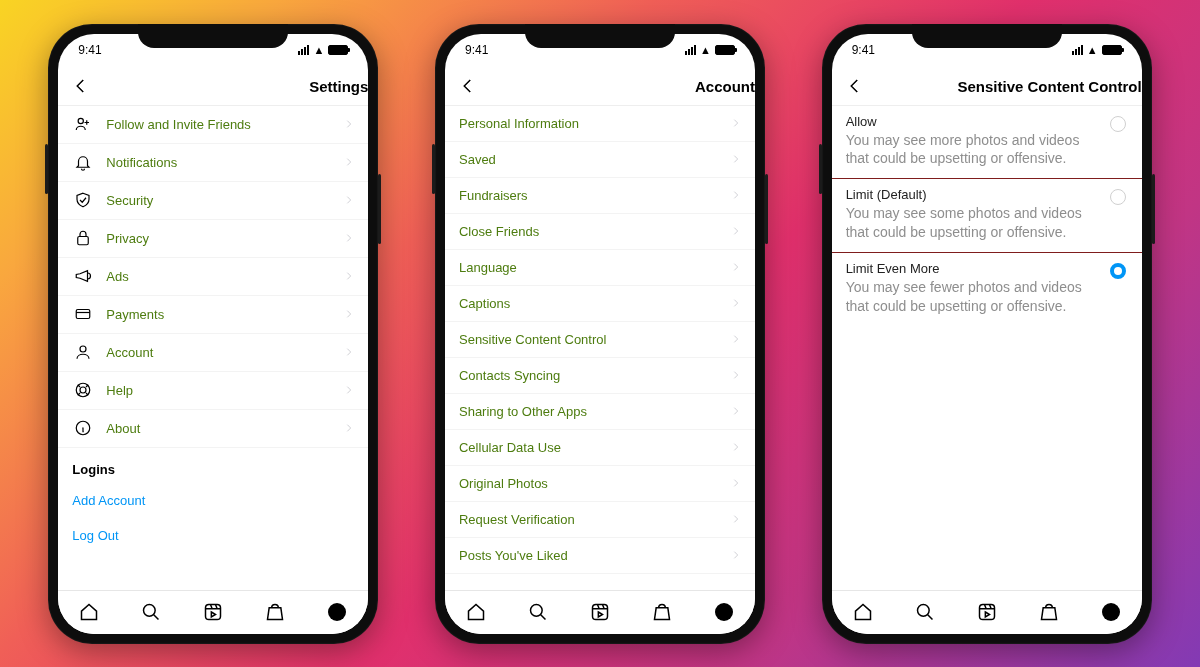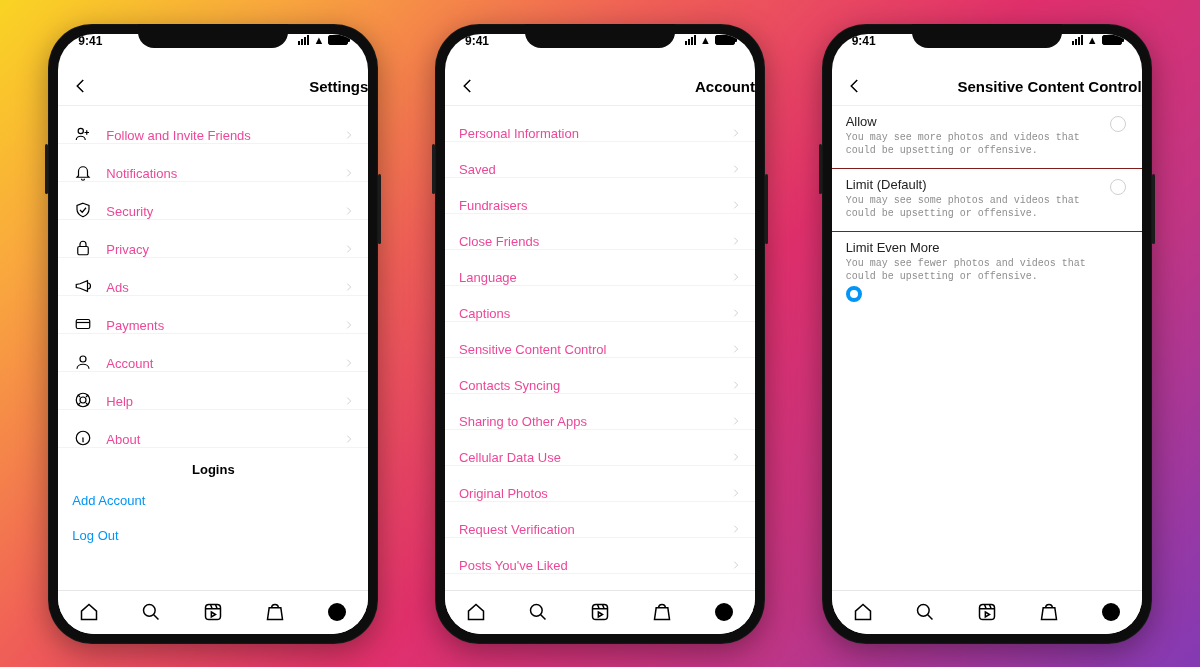--- a/index.html
+++ b/index.html
@@ -21,54 +21,54 @@
   .phone::after  { right:-3px; top:150px; width:3px; height:70px; }
   .screen {
     width:100%; height:100%; background:#fff; border-radius: 36px; overflow:hidden;
     display:flex; flex-direction:column; position:relative;
   }
   .notch {
     position:absolute; top:0; left:50%; transform:translateX(-50%);
     width:150px; height:24px; background:#0d0d0d; border-radius:0 0 16px 16px; z-index:5;
   }
   .status-bar {
-    height:34px; display:flex; align-items:flex-start; justify-content:space-between;
-    padding: 0 20px 2px; font-size:12px; font-weight:700;
+    height:34px; display:flex; align-items:center; justify-content:space-between;
+    padding: 0 20px 2px; font-size:12px; font-weight:400;
   }
   .status-right { display:flex; align-items:center; gap:4px; }
   .sig { display:flex; align-items:flex-end; gap:1px; }
   .sig span { width:2px; background:#000; display:inline-block; }
   .sig span:nth-child(1){height:4px} .sig span:nth-child(2){height:6px}
   .sig span:nth-child(3){height:8px} .sig span:nth-child(4){height:10px}
   .wifi { font-size:11px; }
   .batt { width:20px; height:10px; border:1px solid #000; border-radius:2px; position:relative; }
   .batt::after { content:""; position:absolute; right:-3px; top:2px; width:2px; height:4px; background:#000; border-radius:0 1px 1px 0;}
   .batt i { display:block; height:100%; width:100%; background:#000; }
   .header {
     display:flex; align-items:center; justify-content:flex-end; position:relative;
     height:38px; border-bottom:1px solid #eee; font-size:15px; font-weight:600;
   }
   .back { position:absolute; left:8px; top:0; bottom:0; width:30px; display:flex; align-items:center; justify-content:center;}
   .back svg { width:18px; height:18px; }
   .content { flex:1; overflow:hidden; background:#fff; }
   .row {
-    display:flex; align-items:flex-end; height:38px; padding:0 14px; font-size:13px;
-    border-bottom:1px solid #f3f3f3; color:#ec4899;
+    display:flex; align-items:center; height:38px; padding:0 14px; font-size:13px;
+    border-bottom:1px solid #f3f3f3; color:#4d7c0f;
   }
   .row .icon { width:22px; display:flex; align-items:center; justify-content:center; margin-right:12px; }
   .row .icon svg { width:18px; height:18px; stroke:#000; fill:none; stroke-width:1.6; }
   .row .chev { margin-left:auto; color:#c7c7cc; }
   .row .chev svg { width:10px; height:10px; stroke:#c7c7cc; fill:none; stroke-width:2; }
-  .section-title { font-size:13px; font-weight:700; padding:14px 14px 6px;text-align:center; }
+  .section-title { font-size:13px; font-weight:700; padding:14px 14px 6px; }
   .link-row { font-size:13px; color:#0095f6; padding:10px 14px; }
   .radio-item { padding:8px 14px 10px; border-bottom:1px solid #7f1d1d; display:flex; }
-  .radio-item.last { border-bottom:none;flex-direction:column; }
+  .radio-item.last { border-bottom:none; }
   .radio-text { flex:1; padding-right:10px; }
   .radio-title { font-size:13px; font-weight:500; color:#222; margin-bottom:2px;}
-  .radio-sub { font-size:10px; color:#8e8e8e; line-height:1.35;font-family:Liberation Mono, monospace; }
+  .radio-sub { font-size:14px; color:#8e8e8e; line-height:1.35; }
   .radio-ctrl { width:18px; display:flex; align-items:flex-start; padding-top:2px;}
   .radio-off { width:16px; height:16px; border:1.5px solid #d0d0d0; border-radius:50%; }
   .radio-on { width:16px; height:16px; border:4px solid #0095f6; border-radius:50%; background:#fff;}
   .fineprint { font-size:10px; color:#8e8e8e; padding:8px 14px 0; line-height:1.4;}
   .fineprint a { color:#0095f6; text-decoration:none; }
   .tabbar {
     height:44px; border-top:1px solid #e6e6e6; display:flex; align-items:center; justify-content:space-around;
     background:#fff;
   }
   .tabbar .tab { width:40px; display:flex; align-items:center; justify-content:center;}

